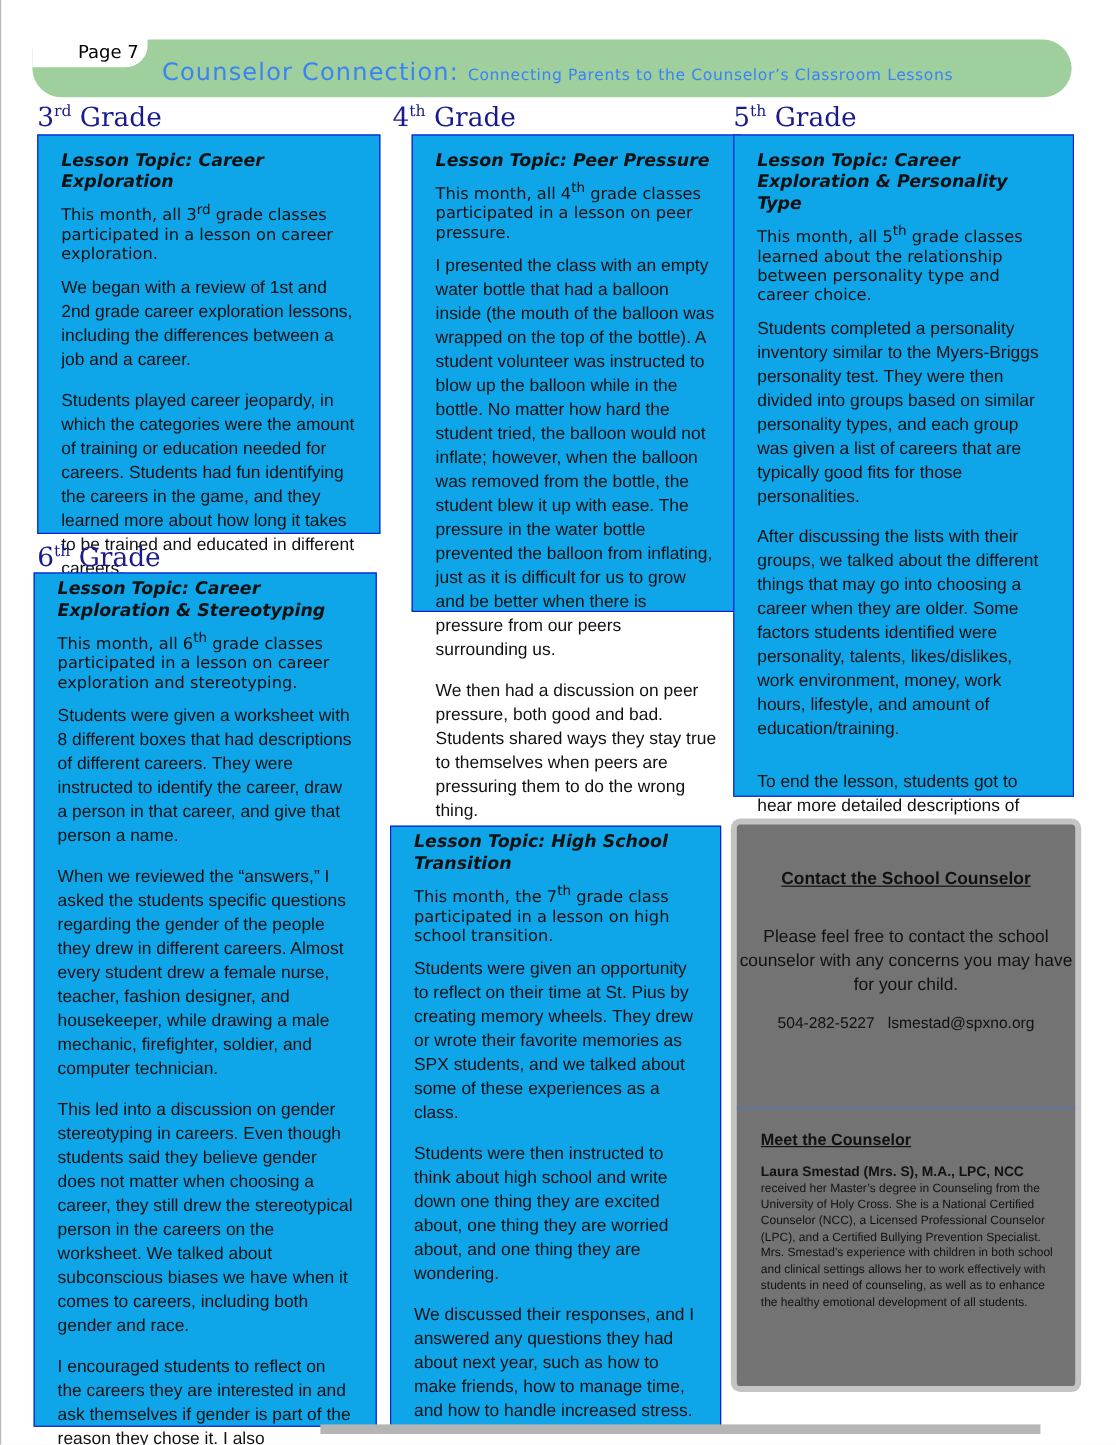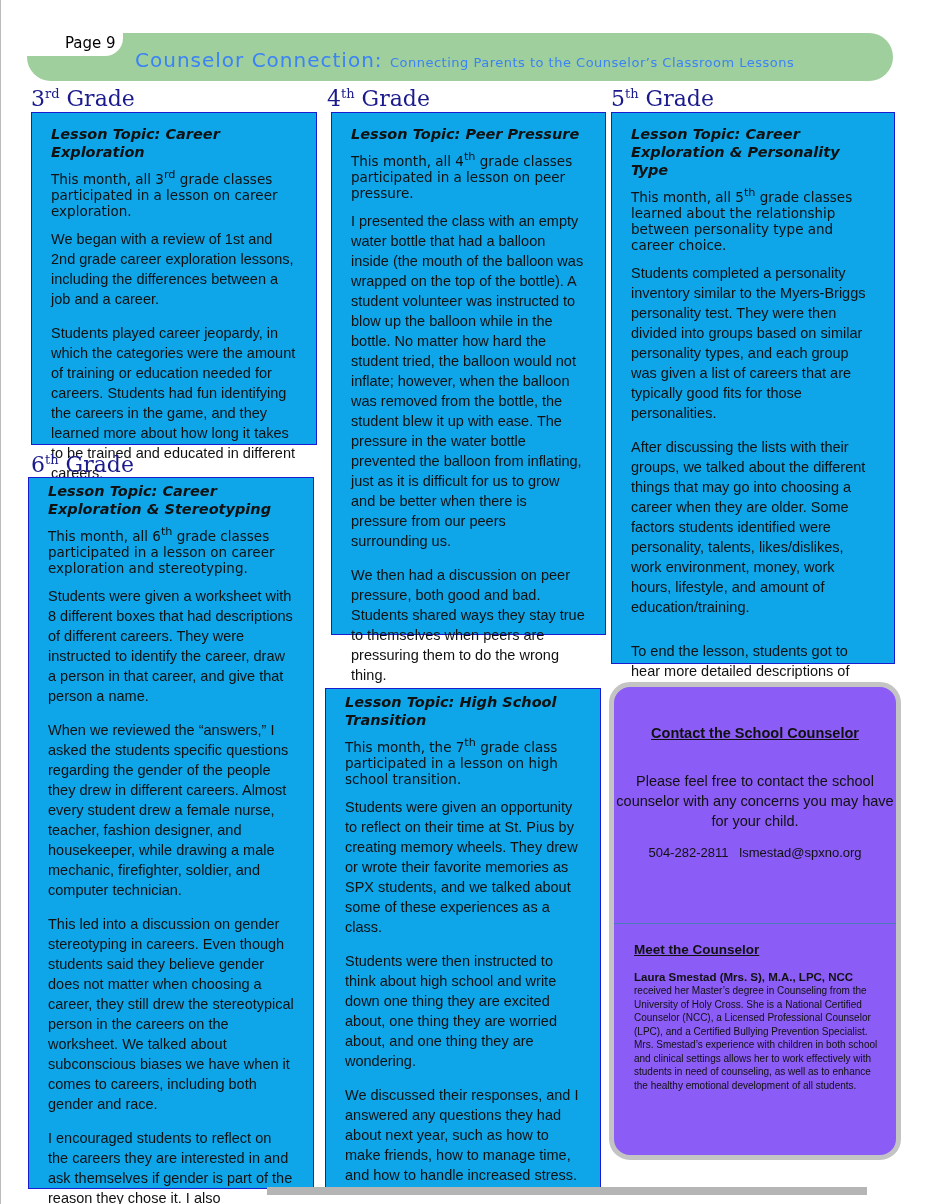--- a/index.html
+++ b/index.html
@@ -9,52 +9,52 @@
   .pagetab{position:absolute;left:26px;top:30px;width:96px;height:26px;background:#fff;border-bottom-right-radius:18px;}
   .pagenum{position:absolute;left:64px;top:34px;font-size:15px;font-family:"DejaVu Sans",sans-serif;color:#000;}
   .htitle{position:absolute;left:134px;top:48px;color:#3b82f6;font-family:"DejaVu Sans",sans-serif;font-size:20px;letter-spacing:1px;white-space:nowrap;}
   .hsub{font-size:13px;letter-spacing:0.5px;}
   .grade{position:absolute;font-family:"DejaVu Serif",serif;font-size:22px;color:#1a1a8c;}
   .grade sup{font-size:13px;}
   .box{position:absolute;border:1px solid #1a1ad0;background:#0ea5e9;font-size:14.5px;line-height:20px;padding:0 19px;box-sizing:border-box;}
   .topic{font-family:"DejaVu Sans",sans-serif;font-weight:bold;font-style:italic;font-size:14.5px;line-height:18px;margin-top:12px;}
   .intro{font-family:"DejaVu Sans",sans-serif;font-size:13.5px;line-height:16px;margin-top:6px;}
   .box p{margin:10px 0 0 0;}
-  .contact{position:absolute;left:608px;top:682px;width:292px;height:478px;border:5px solid #c4c4c4;border-radius:21px;background:#8b5cf6;box-sizing:border-box;}
+  .contact{position:absolute;left:608px;top:682px;width:292px;height:478px;border:5px solid #c4c4c4;border-radius:8px;background:#737373;box-sizing:border-box;}
   .contact h3{font-size:14.5px;text-decoration:underline;text-align:center;margin:38px 0 0 0;}
   .contact .msg{text-align:center;font-size:14.5px;line-height:20px;margin-top:30px;}
   .contact .info{text-align:center;font-size:13px;margin-top:14px;}
   .divider{position:absolute;left:0;right:0;top:236px;border-top:1px solid #4a7ab8;}
   .meet{position:absolute;left:20px;top:256px;width:250px;font-size:10px;line-height:13.5px;}
   .meet h4{font-size:13.5px;text-decoration:underline;margin:0 0 14px 0;}
   .meet .name{font-weight:bold;font-size:11.5px;}
   .scrollbar{position:absolute;left:266px;top:1187px;width:600px;height:8px;background:#b5b5b5;}
 </style>
 </head>
 <body>
 
 <div class="page">
   <div class="header"></div>
   <div class="pagetab"></div>
-  <div class="pagenum">Page 9</div>
+  <div class="pagenum">Page 7</div>
   <div class="htitle">
     <span>Counselor Connection:</span>
     <span class="hsub">Connecting Parents to the Counselor’s Classroom Lessons</span>
   </div>
 
   <div class="grade" style="left:30px;top:86px;"><span>3</span><sup>rd</sup> <span>Grade</span></div>
   <div class="box" style="left:30px;top:112px;width:286px;height:333px;">
     <div class="topic">Lesson Topic: Career Exploration</div>
     <div class="intro"><span>This month, all 3</span><sup>rd</sup><span> grade classes participated in a lesson on career exploration.</span></div>
     <p>We began with a review of 1st and 2nd grade career exploration lessons, including the differences between a job and a career.</p>
     <p style="margin-top:14px">Students played career jeopardy, in which the categories were the amount of training or education needed for careers. Students had fun identifying the careers in the game, and they learned more about how long it takes to be trained and educated in different careers.</p>
   </div>
 
   <div class="grade" style="left:326px;top:86px;"><span>4</span><sup>th</sup> <span>Grade</span></div>
-  <div class="box" style="left:330px;top:112px;width:275px;height:523px;">
+  <div class="box" style="left:342px;top:112px;width:275px;height:398px;">
     <div class="topic">Lesson Topic: Peer Pressure</div>
     <div class="intro"><span>This month, all 4</span><sup>th</sup><span> grade classes participated in a lesson on peer pressure.</span></div>
     <p>I presented the class with an empty water bottle that had a balloon inside (the mouth of the balloon was wrapped on the top of the bottle). A student volunteer was instructed to blow up the balloon while in the bottle. No matter how hard the student tried, the balloon would not inflate; however, when the balloon was removed from the bottle, the student blew it up with ease. The pressure in the water bottle prevented the balloon from inflating, just as it is difficult for us to grow and be better when there is pressure from our peers surrounding us.</p>
     <p style="margin-top:14px">We then had a discussion on peer pressure, both good and bad. Students shared ways they stay true to themselves when peers are pressuring them to do the wrong thing.</p>
   </div>
 
   <div class="grade" style="left:610px;top:86px;"><span>5</span><sup>th</sup> <span>Grade</span></div>
   <div class="box" style="left:610px;top:112px;width:284px;height:552px;">
     <div class="topic">Lesson Topic: Career Exploration &amp; Personality Type</div>
     <div class="intro"><span>This month, all 5</span><sup>th</sup><span> grade classes learned about the relationship between personality type and career choice.</span></div>
@@ -79,21 +79,21 @@
     <div class="intro"><span>This month, the 7</span><sup>th</sup><span> grade class participated in a lesson on high school transition.</span></div>
     <p>Students were given an opportunity to reflect on their time at St. Pius by creating memory wheels. They drew or wrote their favorite memories as SPX students, and we talked about some of these experiences as a class.</p>
     <p style="margin-top:14px">Students were then instructed to think about high school and write down one thing they are excited about, one thing they are worried about, and one thing they are wondering.</p>
     <p style="margin-top:14px">We discussed their responses, and I answered any questions they had about next year, such as how to make friends, how to manage time, and how to handle increased stress.</p>
   </div>
 
   <div class="contact">
     <h3>Contact the School Counselor</h3>
     <div class="msg">Please feel free to contact the school counselor with any concerns you may have for your child.</div>
     <div class="info">
-      <span>504-282-2811</span>&nbsp;&nbsp;
+      <span>504-282-5227</span>&nbsp;&nbsp;
       <span>lsmestad@spxno.org</span>
     </div>
     <div class="divider"></div>
     <div class="meet">
       <h4>Meet the Counselor</h4>
       <div><span class="name">Laura Smestad (Mrs. S), M.A., LPC, NCC</span><span> received her Master’s degree in Counseling from the University of Holy Cross. She is a National Certified Counselor (NCC), a Licensed Professional Counselor (LPC), and a Certified Bullying Prevention Specialist. Mrs. Smestad’s experience with children in both school and clinical settings allows her to work effectively with students in need of counseling, as well as to enhance the healthy emotional development of all students.</span></div>
     </div>
   </div>
 
   <div class="scrollbar"></div>

